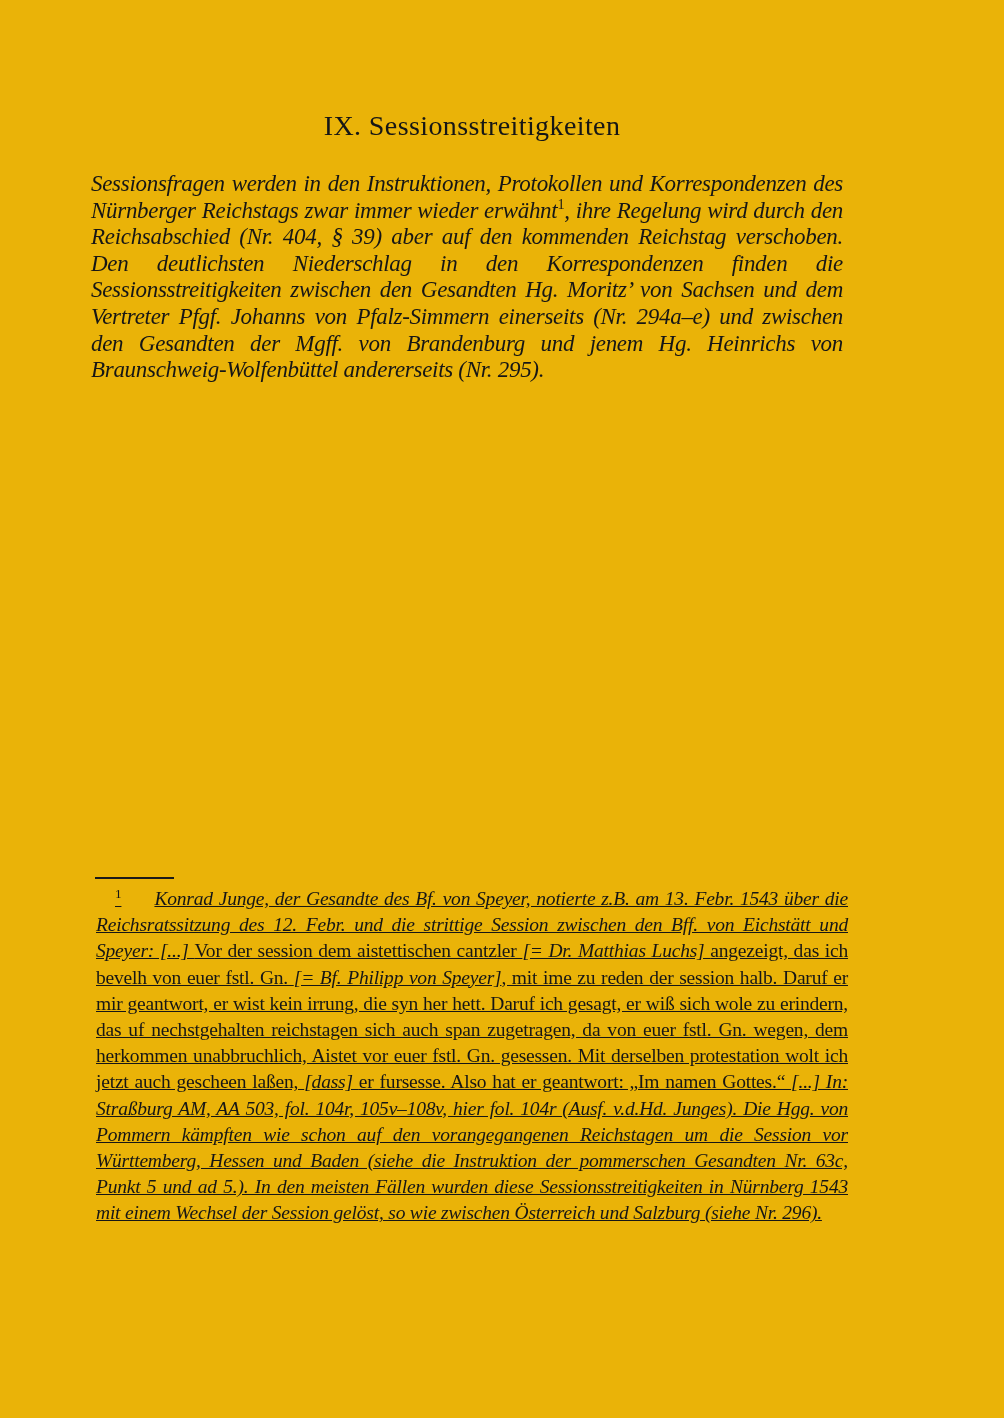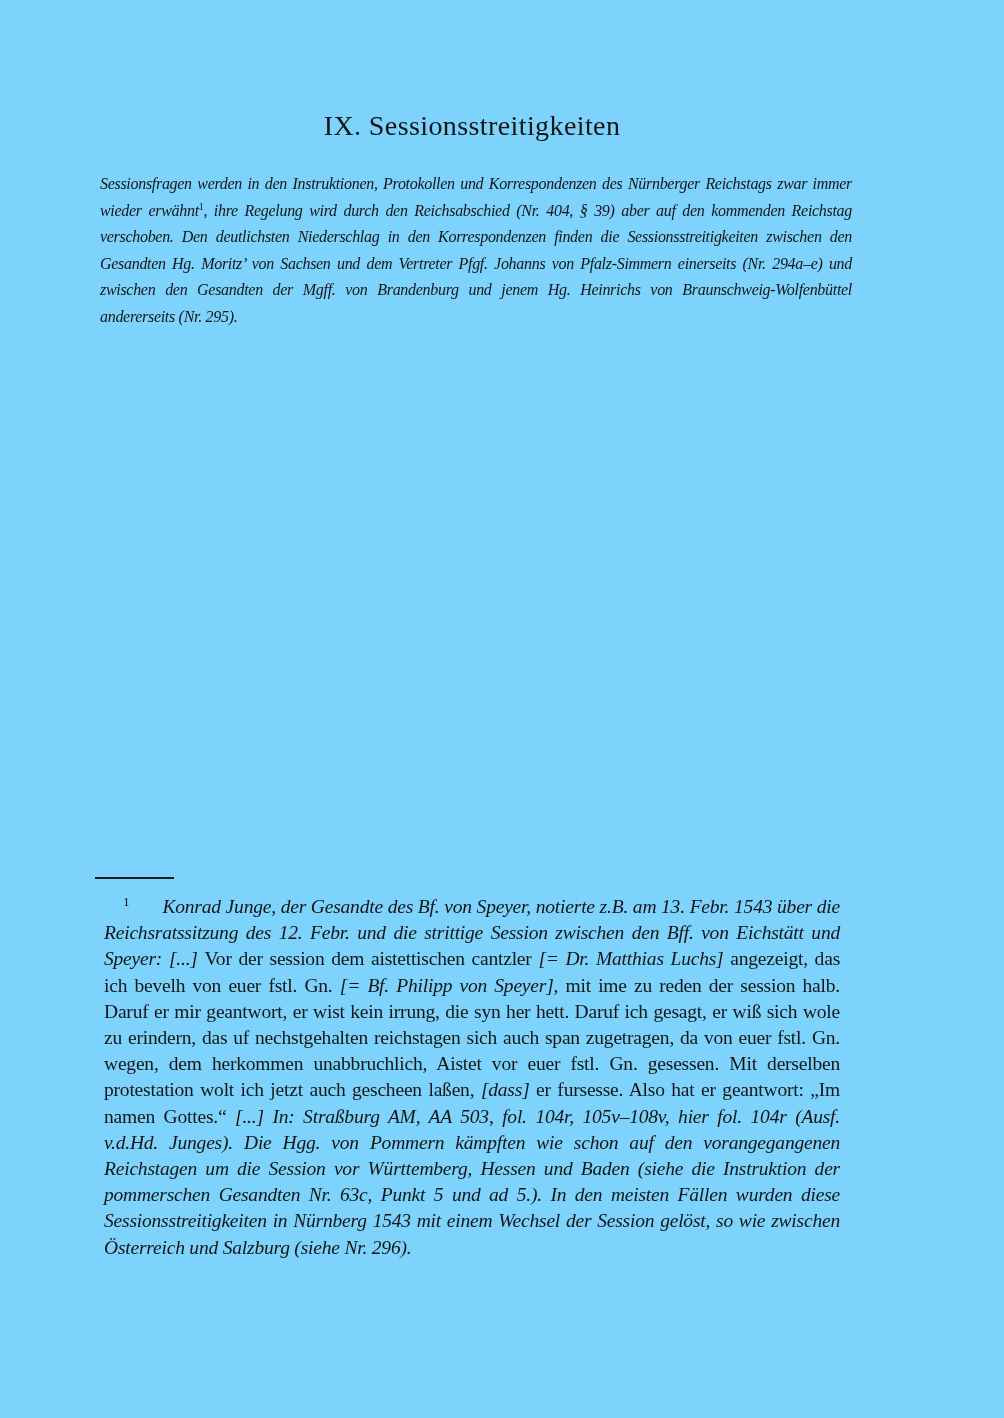--- a/index.html
+++ b/index.html
@@ -1,42 +1,42 @@
 <!DOCTYPE html>
 <html><head>
 <meta charset="utf-8">
 <style>
   html, body { margin: 0; padding: 0; background: #ffffff; }
   .page {
     position: relative;
     width: 1004px;
     height: 1418px;
-    background: #7dd3fc;
+    background: #eab308;
     color: #161616;
     font-family: "Liberation Serif", serif;
     overflow: hidden;
   }
   .heading {
     position: absolute;
     top: 110px;
     left: 96px;
     width: 752px;
     margin: 0;
     font-size: 28px;
     font-weight: normal;
     text-align: center;
     letter-spacing: 0.4px;
     color: #161616;
   }
   .intro {
     position: absolute;
     top: 171px;
-    left: 100px;
+    left: 91px;
     width: 752px;
-    font-size: 16px;
+    font-size: 23px;
     line-height: 26.6px;
     letter-spacing: -0.3px;
     text-align: justify;
     font-style: italic;
   }
   .intro p { margin: 0; }
   .intro p.indent { text-indent: 30px; }
   sup.fnref {
     font-size: 0.62em;
     font-style: normal;
@@ -55,22 +55,23 @@
     position: absolute;
     top: 886px;
     left: 96px;
     width: 752px;
     font-size: 19.5px;
     line-height: 26.2px;
     letter-spacing: -0.2px;
     text-align: justify;
   }
   .footnote p {
-    margin: 8px;
+    margin: 0;
     text-indent: 19px;
+    text-decoration: underline;
   }
   sup.fn-marker {
     font-size: 0.68em;
     font-style: normal;
     vertical-align: super;
     line-height: 0;
     margin-right: 33px;
   }
   .footnote .it { font-style: italic; }
   .footnote .rm { font-style: normal; }

